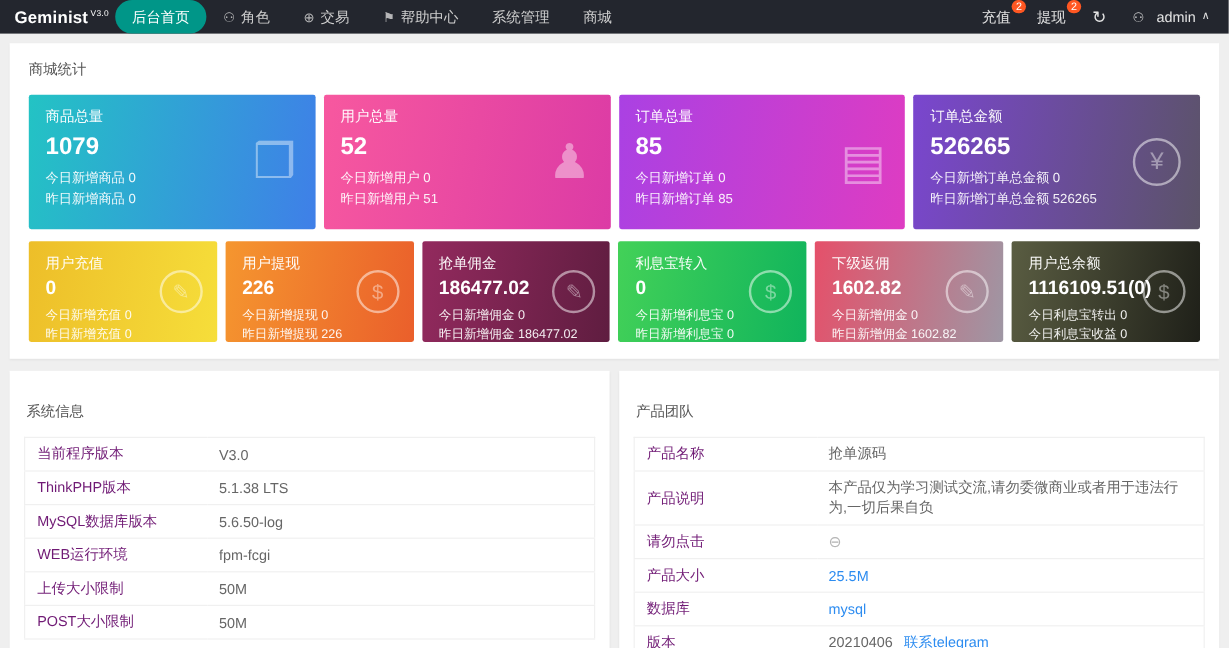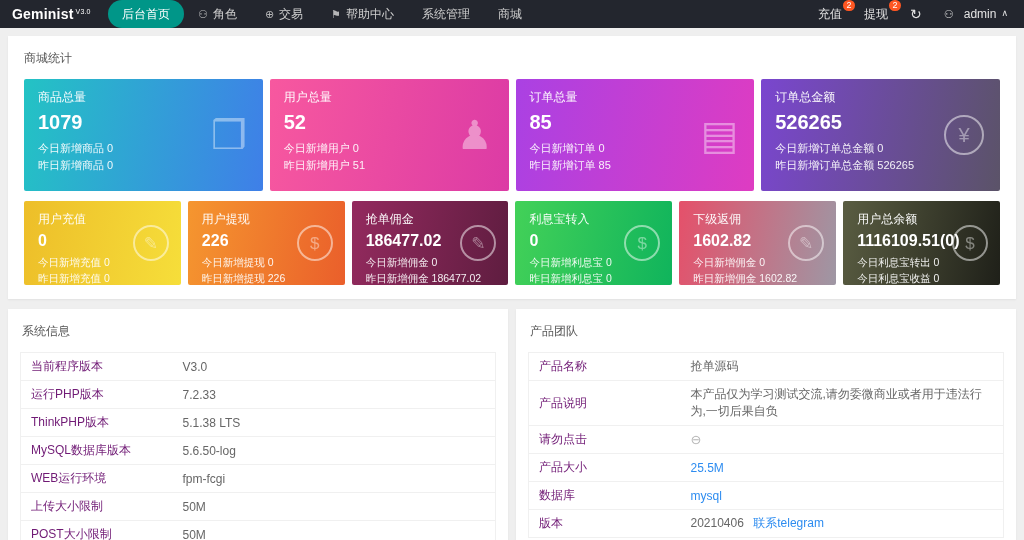--- a/index.html
+++ b/index.html
@@ -13,21 +13,21 @@
 
   
   .topbar {
     height: 28px;
     background: var(--topbar-bg, #23262e);
     display: flex;
     align-items: stretch;
     color: #d6d6d6;
   }
   .logo {
-    width: 108px;
+    width: 96px;
     display: flex;
     align-items: center;
     padding-left: 12px;
     color: #fff;
     font-weight: bold;
     font-size: 14px;
     letter-spacing: .2px;
     cursor: pointer;
   }
   .logo sup { font-size: 7px; font-weight: normal; margin-left: 2px; transform: translateY(-3px); }
@@ -107,21 +107,21 @@
     border: 2px solid rgba(255,255,255,.5);
     border-radius: 50%;
     display: flex; align-items: center; justify-content: center;
   }
   .small-row .card-icon { right: 12px; }
   .small-row .card-icon.circle { width: 36px; height: 36px; font-size: 17px; }
 
   
   .bottom { display: flex; gap: 8px; align-items: flex-start; }
   .info-panel { flex: 1; padding: 12px 12px 16px; }
-  .info-panel .panel-title { padding-left: 2px; margin: 2px 0 12px; }
+  .info-panel .panel-title { padding-left: 2px; margin: 14px 0 12px; }
   table.info { width: 100%; border-collapse: collapse; font-size: 12px; color: #666; border: 1px solid #f0f0f0; }
   table.info td { border-bottom: 1px solid #f0f0f0; padding: 5px 10px; height: 24px; }
   table.info td.lbl { width: 152px; color: #701a75; }
   a.link { color: var(--link, #2d8cf0); text-decoration: none; cursor: pointer; }
   a.link:empty { display: none; }
   .dash-icon { color: #b5b5b5; font-size: 13px; }
   .val-part { margin-right: 6px; }
   .val-part:empty { display: none; }
 </style>
 </head>
@@ -262,24 +262,20 @@
 
     <section class="panel info-panel">
       <div class="panel-title">系统信息</div>
       <table class="info">
         <tbody>
             <tr>
           <td class="lbl">当前程序版本</td>
           <td>V3.0</td>
         </tr>
         <tr>
-          <td class="lbl">运行PHP版本</td>
-          <td>7.2.33</td>
-        </tr>
-        <tr>
           <td class="lbl">ThinkPHP版本</td>
           <td>5.1.38 LTS</td>
         </tr>
         <tr>
           <td class="lbl">MySQL数据库版本</td>
           <td>5.6.50-log</td>
         </tr>
         <tr>
           <td class="lbl">WEB运行环境</td>
           <td>fpm-fcgi</td>

